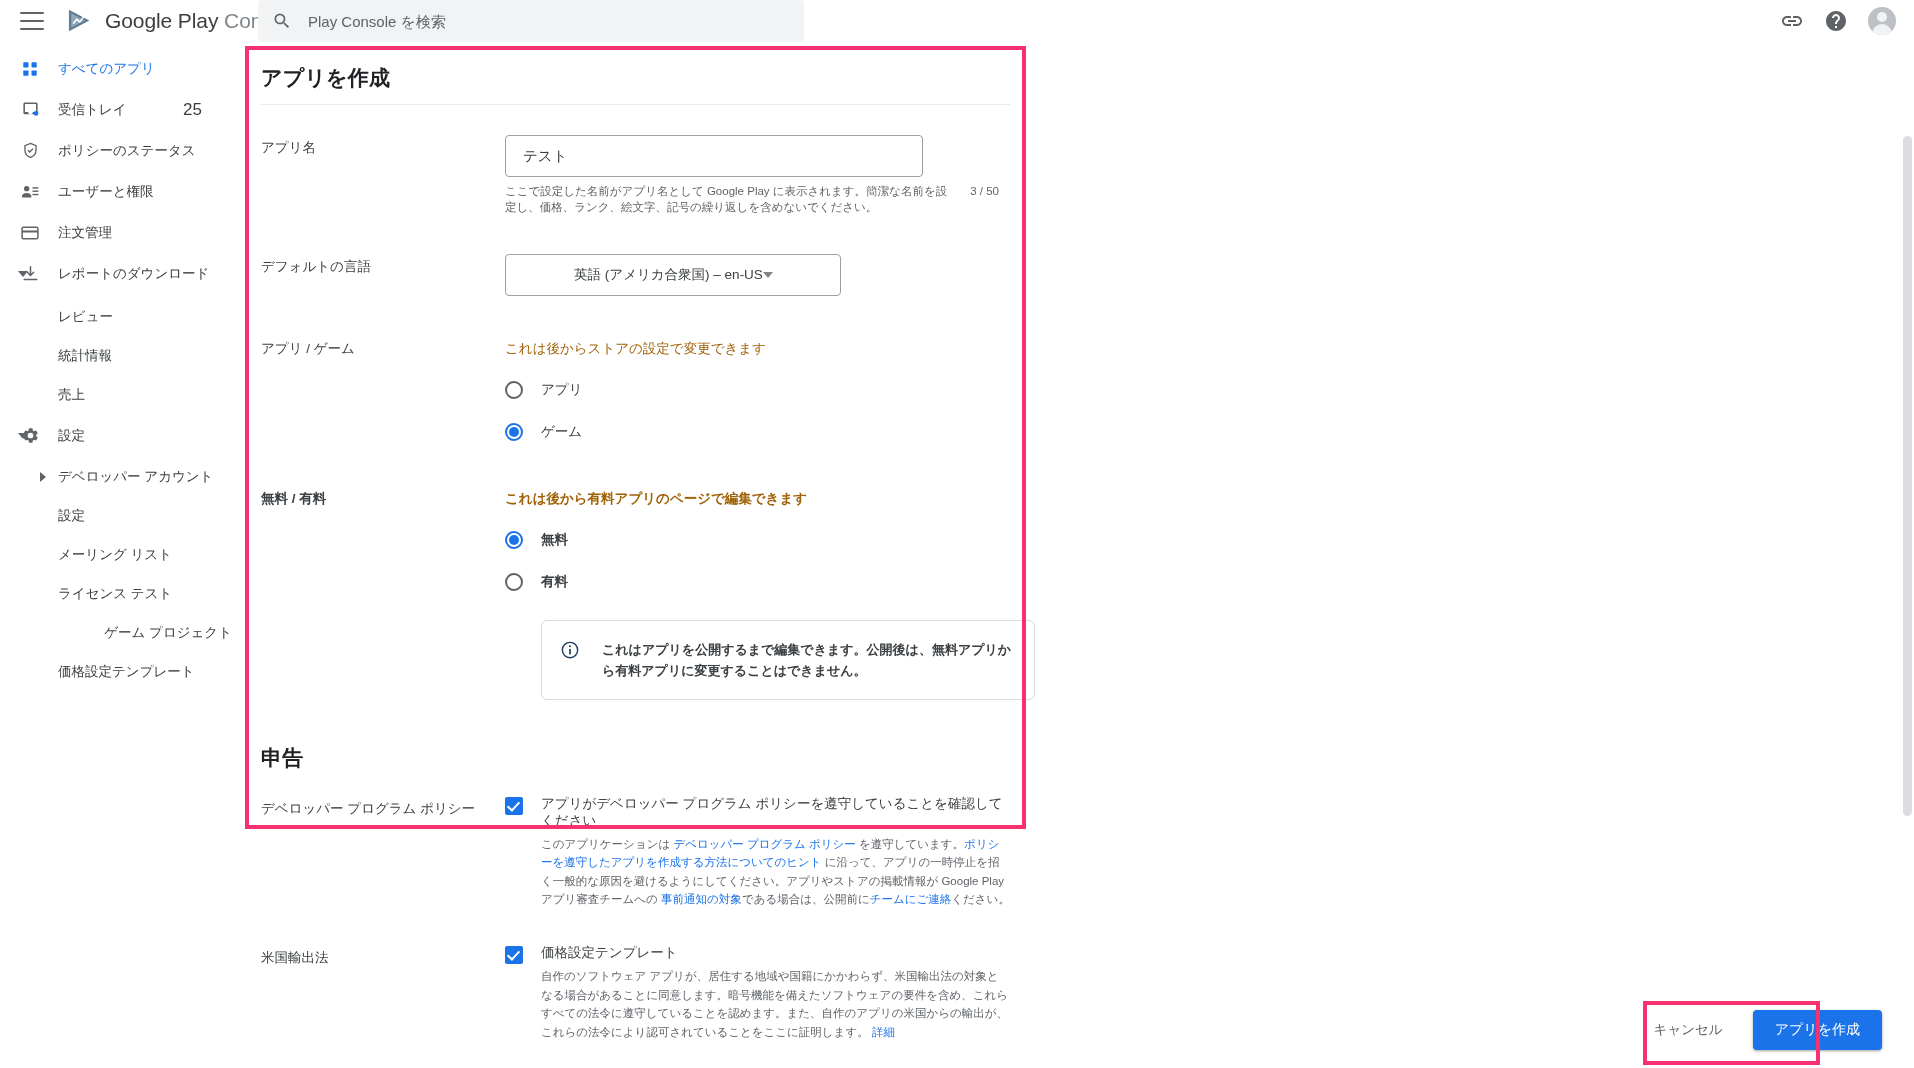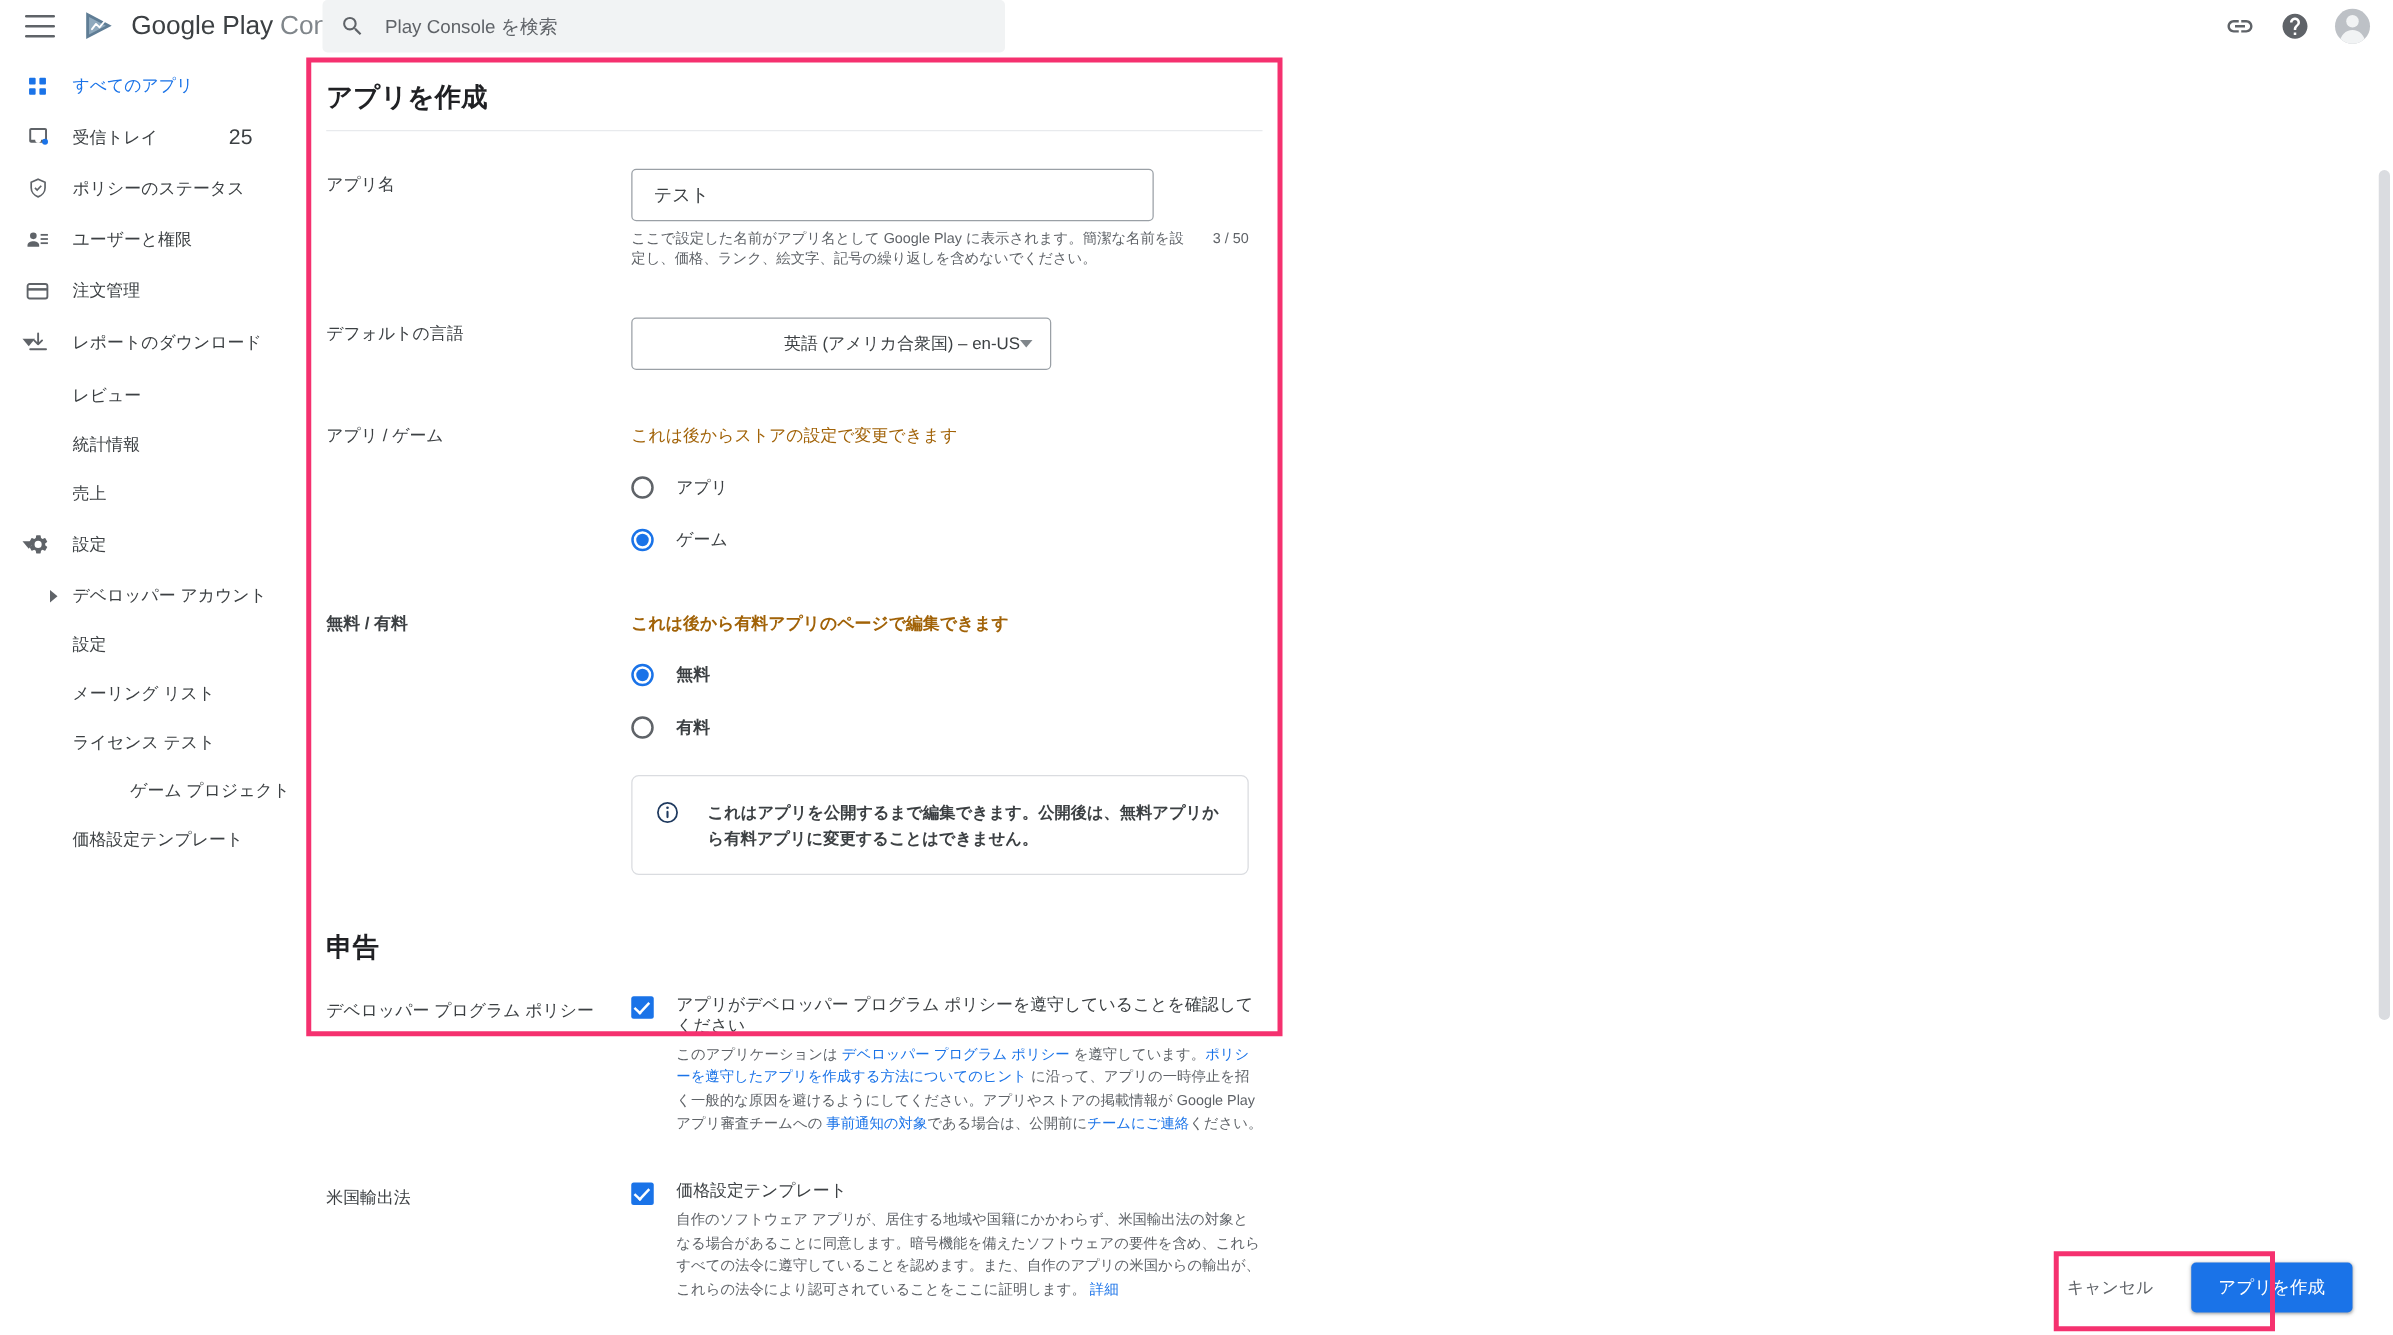--- a/index.html
+++ b/index.html
@@ -191,21 +191,21 @@
     display: flex; margin-top: 6px; width: 494px;
     font-size: 11.5px; line-height: 1.42; color: #5f6368;
   }
   .helper-text { flex: 1 1 auto; padding-right: 14px; }
   .helper-count { flex: 0 0 auto; white-space: nowrap; color: #5f6368; }
 
   
   .selectfield {
     width: 336px; height: 42px;
     border: 1px solid #9aa0a6; border-radius: 4px;
-    display: flex; align-items: center; justify-content: flex-end;
+    display: flex; align-items: center; justify-content: center;
     padding: 0 14px 0 15px;
     font-size: 13.5px; color: #3c4043;
     background: #fff; cursor: pointer;
   }
   .chev {
     width: 0; height: 0;
     border-left: 5px solid transparent;
     border-right: 5px solid transparent;
     border-top: 6px solid #80868b;
   }
@@ -233,20 +233,21 @@
     background: #1a73e8;
   }
   .radio-label { font-size: 13.5px; color: #3c4043; }
 
   
   .callout {
     width: 494px;
     border: 1px solid #dadce0; border-radius: 6px;
     display: flex; padding: 18px 20px 18px 18px;
     background: #fff;
+    margin-left: 36px;
   }
   .callout-icon { flex: 0 0 20px; margin-right: 22px; padding-top: 1px; }
   .callout-text { font-size: 13px; line-height: 1.62; color: #3c4043; }
 
   .section-title {
     font-size: 21px; font-weight: 700; color: #202124;
     padding: 0 0 14px 12px; letter-spacing: 0.2px;
   }
 
   

